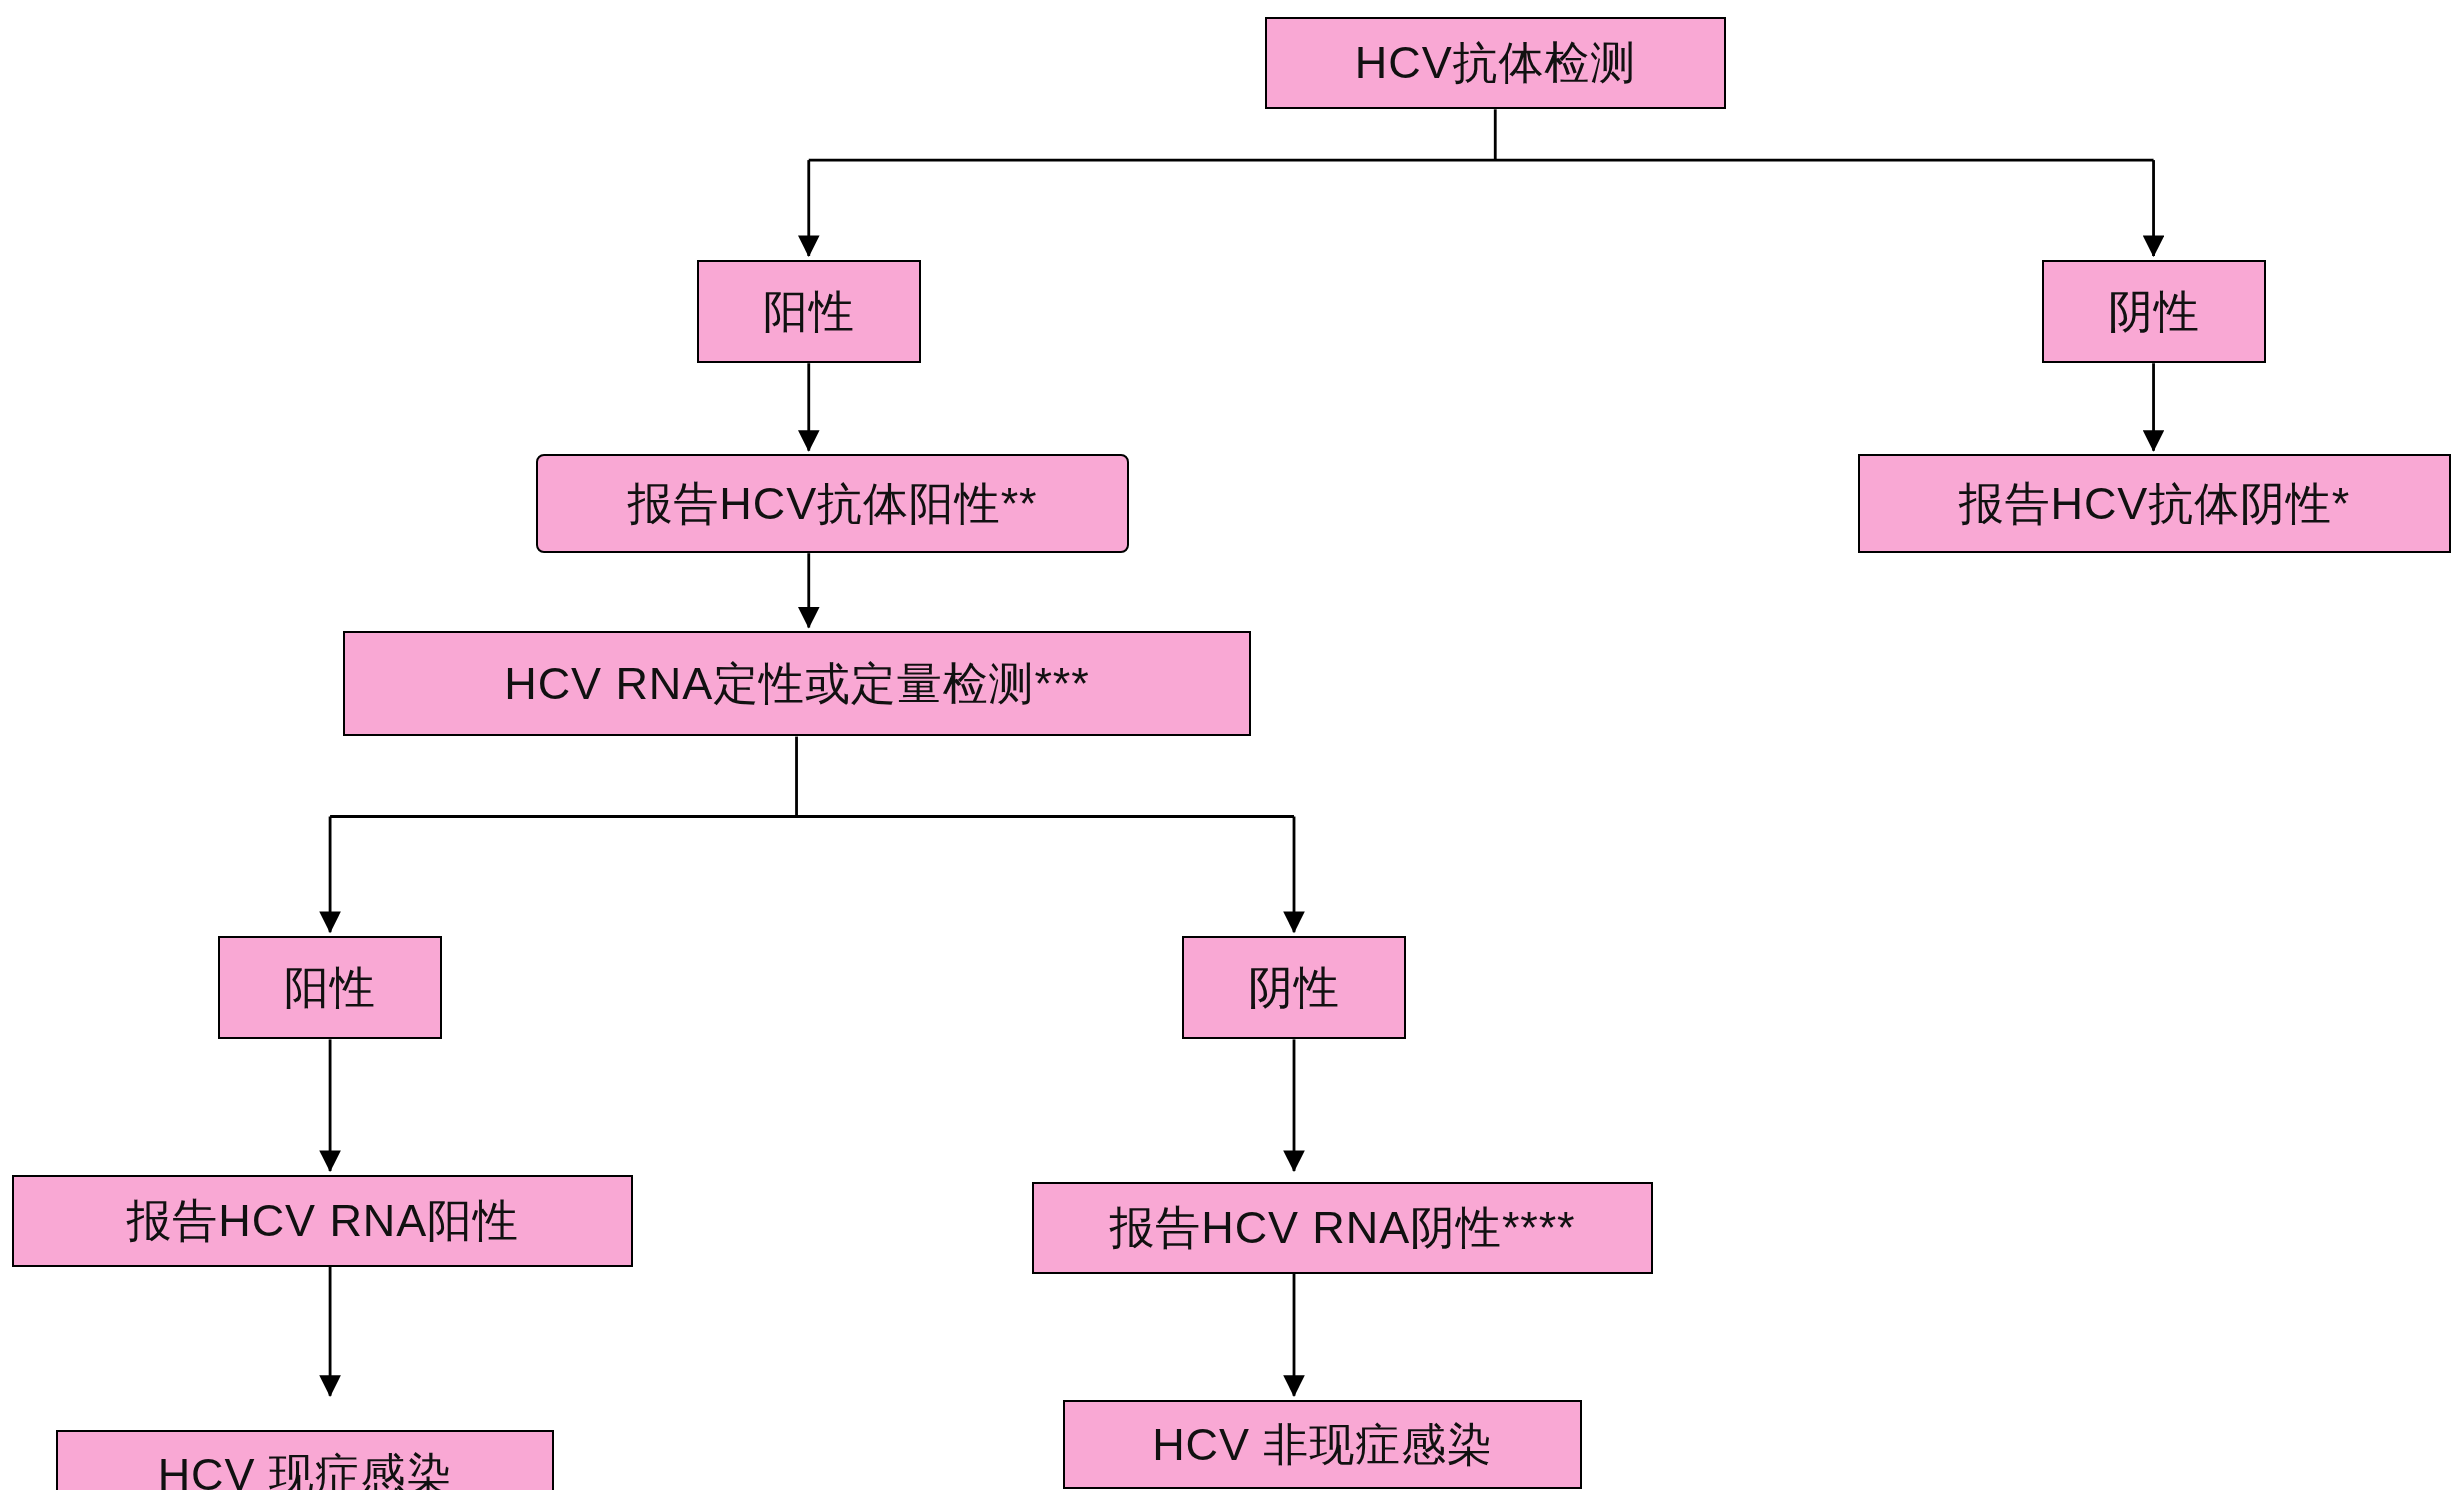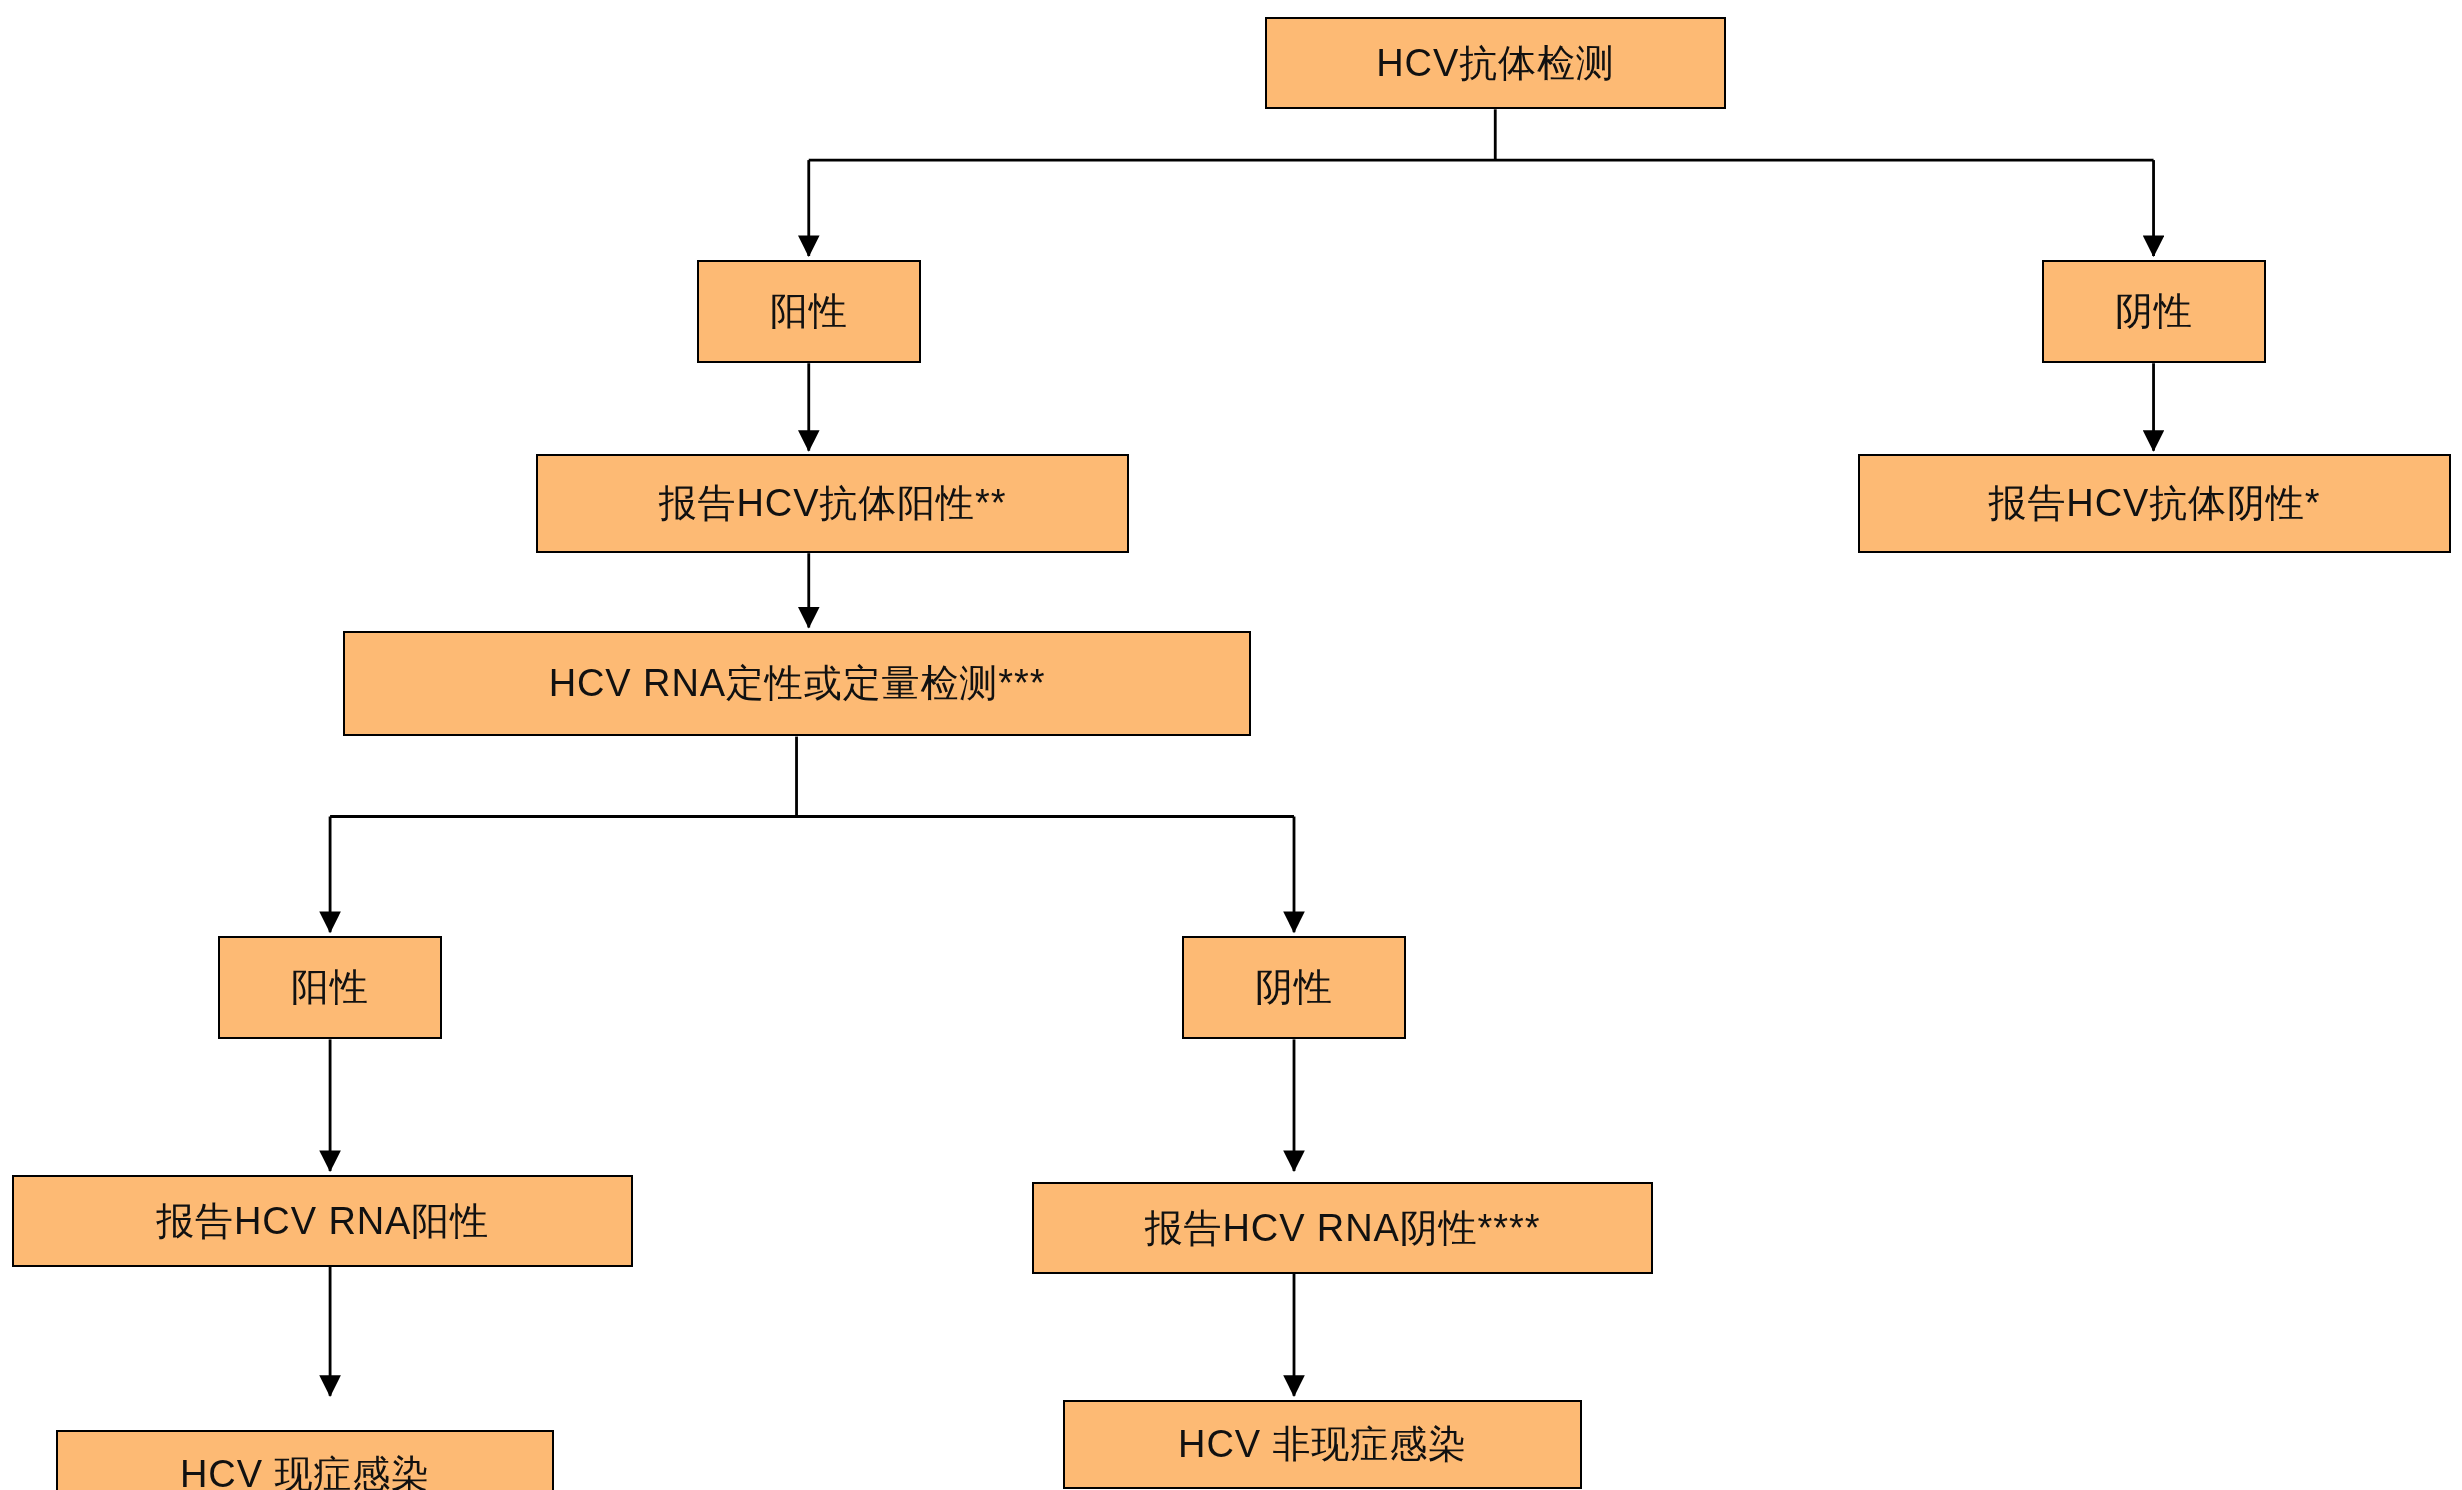--- a/index.html
+++ b/index.html
@@ -19,33 +19,33 @@
     position: absolute;
     left: 0;
     top: 0;
     width: 2462px;
     height: 1491px;
   }
   .node {
     position: absolute;
     box-sizing: border-box;
     border: 2.8px solid #000000;
-    background: #fdba74;
+    background: #f9a8d4;
     display: flex;
     align-items: center;
     justify-content: center;
-    font-size: 38px;
+    font-size: 45px;
     white-space: nowrap;
     letter-spacing: 0.9px;
   }
   
   .n-root        { left: 1265px; top: 17px;   width: 461px; height: 92px;  }
   .n-pos1        { left: 697px;  top: 260px;  width: 224px; height: 103px; }
   .n-neg1        { left: 2042px; top: 260px;  width: 224px; height: 103px; }
-  .n-rep-ab-pos  { left: 536px;  top: 454px;  width: 593px; height: 99px; }
+  .n-rep-ab-pos  { left: 536px;  top: 454px;  width: 593px; height: 99px; border-radius: 8px; }
   .n-rep-ab-neg  { left: 1858px; top: 454px;  width: 593px; height: 99px; }
   .n-rna         { left: 343px;  top: 631px;  width: 908px; height: 105px; }
   .n-pos2        { left: 218px;  top: 936px;  width: 224px; height: 103px; }
   .n-neg2        { left: 1182px; top: 936px;  width: 224px; height: 103px; }
   .n-rep-rna-pos { left: 12.2px;   top: 1175px; width: 621px; height: 92px;  }
   .n-rep-rna-neg { left: 1032px; top: 1175px; width: 621px; height: 92px; margin-top: 7px;  }
   .n-cur-inf     { left: 56px;   top: 1400px; width: 498px; height: 89px; margin-top: 30px;  }
   .n-not-inf     { left: 1063px; top: 1400px; width: 519px; height: 89px;  }
   .cline {
     stroke: #000000;

